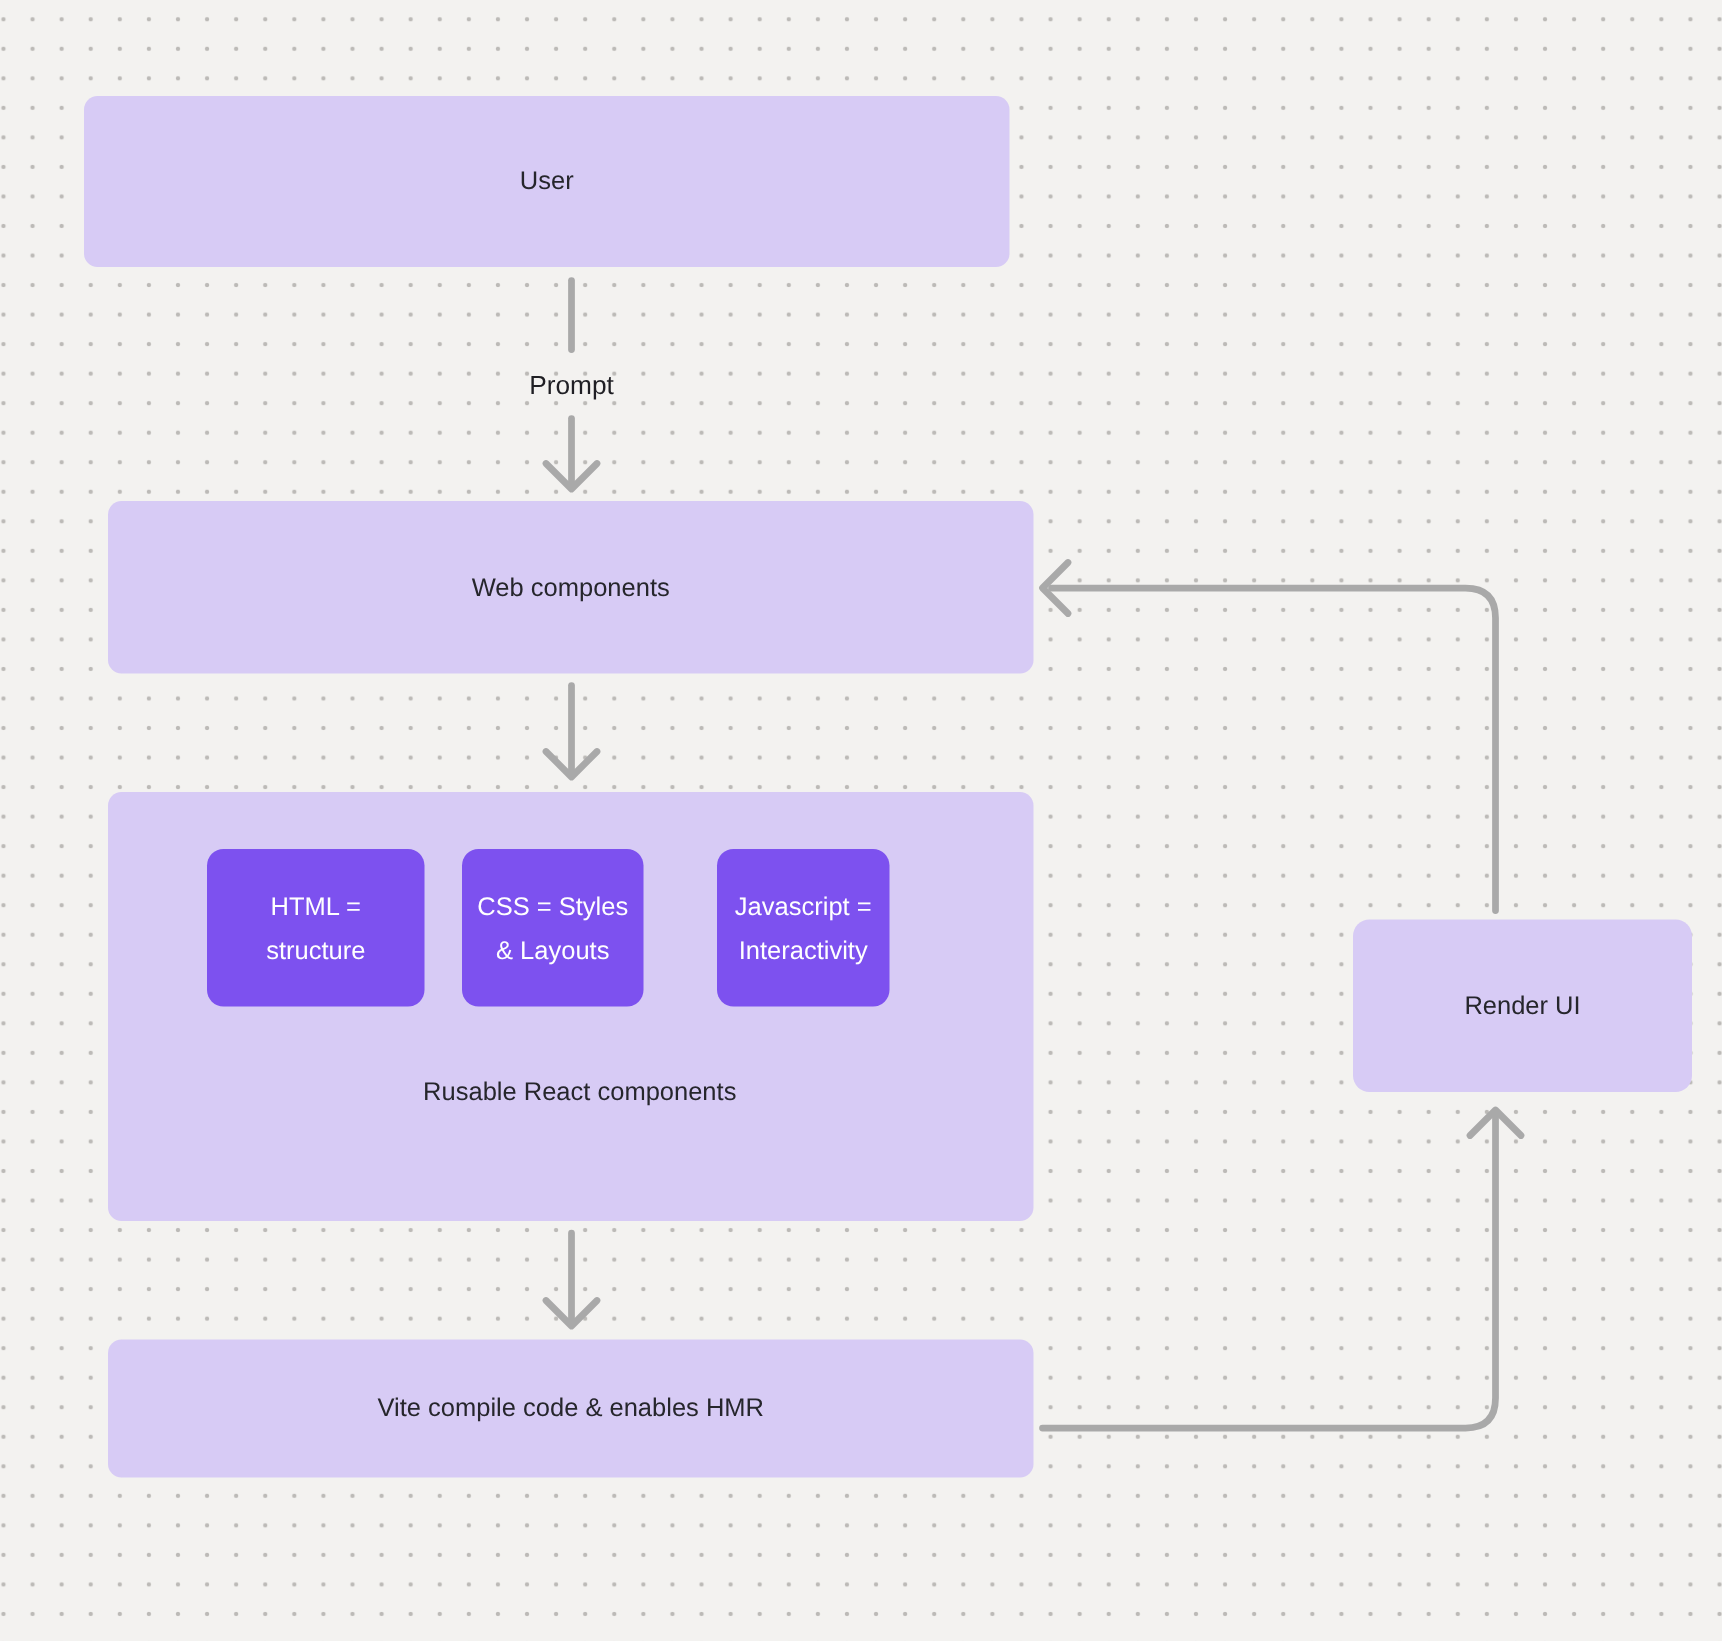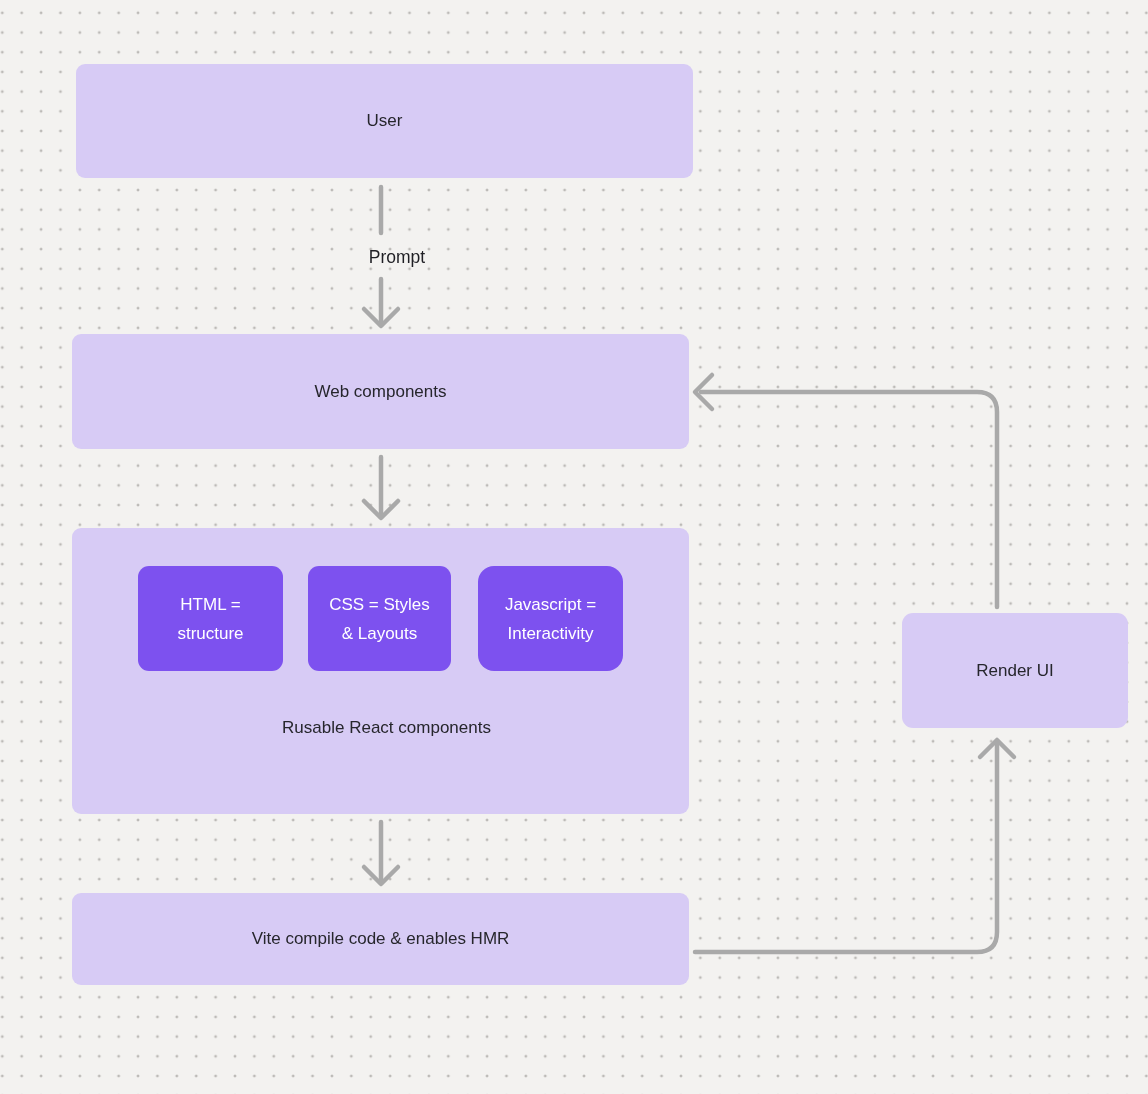--- a/index.html
+++ b/index.html
@@ -83,43 +83,43 @@
     <path d="M381,822 L381,879"></path>
     <path d="M364,867 L381,884 L398,867"></path>
 
     <path d="M695,952 L977,952 Q997,952 997,932 L997,745"></path>
     <path d="M980,757 L997,740 L1014,757"></path>
 
     <path d="M997,607 L997,412 Q997,392 977,392 L701,392"></path>
     <path d="M712,375 L695,392 L712,409"></path>
   </svg>
 
-  <div class="edge-label" style="left:381px; top:257px;margin-left:16px;">Prompt</div>
+  <div class="edge-label" style="left:381px; top:257px;">Prompt</div>
 
-  <div class="node node-light" style="left:76px; top:64px; width:617px; height:114px;">
+  <div class="node node-light" style="left:56px; top:64px; width:617px; height:114px;">
     <span class="node-label">User</span>
   </div>
 
   <div class="node node-light" style="left:72px; top:334px; width:617px; height:115px;">
     <span class="node-label">Web components</span>
   </div>
 
   <div class="node node-light" style="left:72px; top:528px; width:617px; height:286px; display:block;">
 
     <div class="node node-bright" style="left:66px; top:38px; width:145px; height:105px;">
       <span class="node-label">HTML =
 structure</span>
     </div>
 
-    <div class="node node-bright" style="left:236px; top:38px; width:143px; height:105px;">
+    <div class="node node-bright" style="left:236px; top:38px; width:121px; height:105px;">
       <span class="node-label">CSS = Styles
 &amp; Layouts</span>
     </div>
 
-    <div class="node node-bright" style="left:406px; top:38px; width:145px; height:105px;border-radius:16px;">
+    <div class="node node-bright" style="left:406px; top:38px; width:115px; height:105px;">
       <span class="node-label">Javascript =
 Interactivity</span>
     </div>
 
     <div class="container-caption">Rusable React components</div>
   </div>
 
   <div class="node node-light" style="left:72px; top:893px; width:617px; height:92px;">
     <span class="node-label">Vite compile code &amp; enables HMR</span>
   </div>

